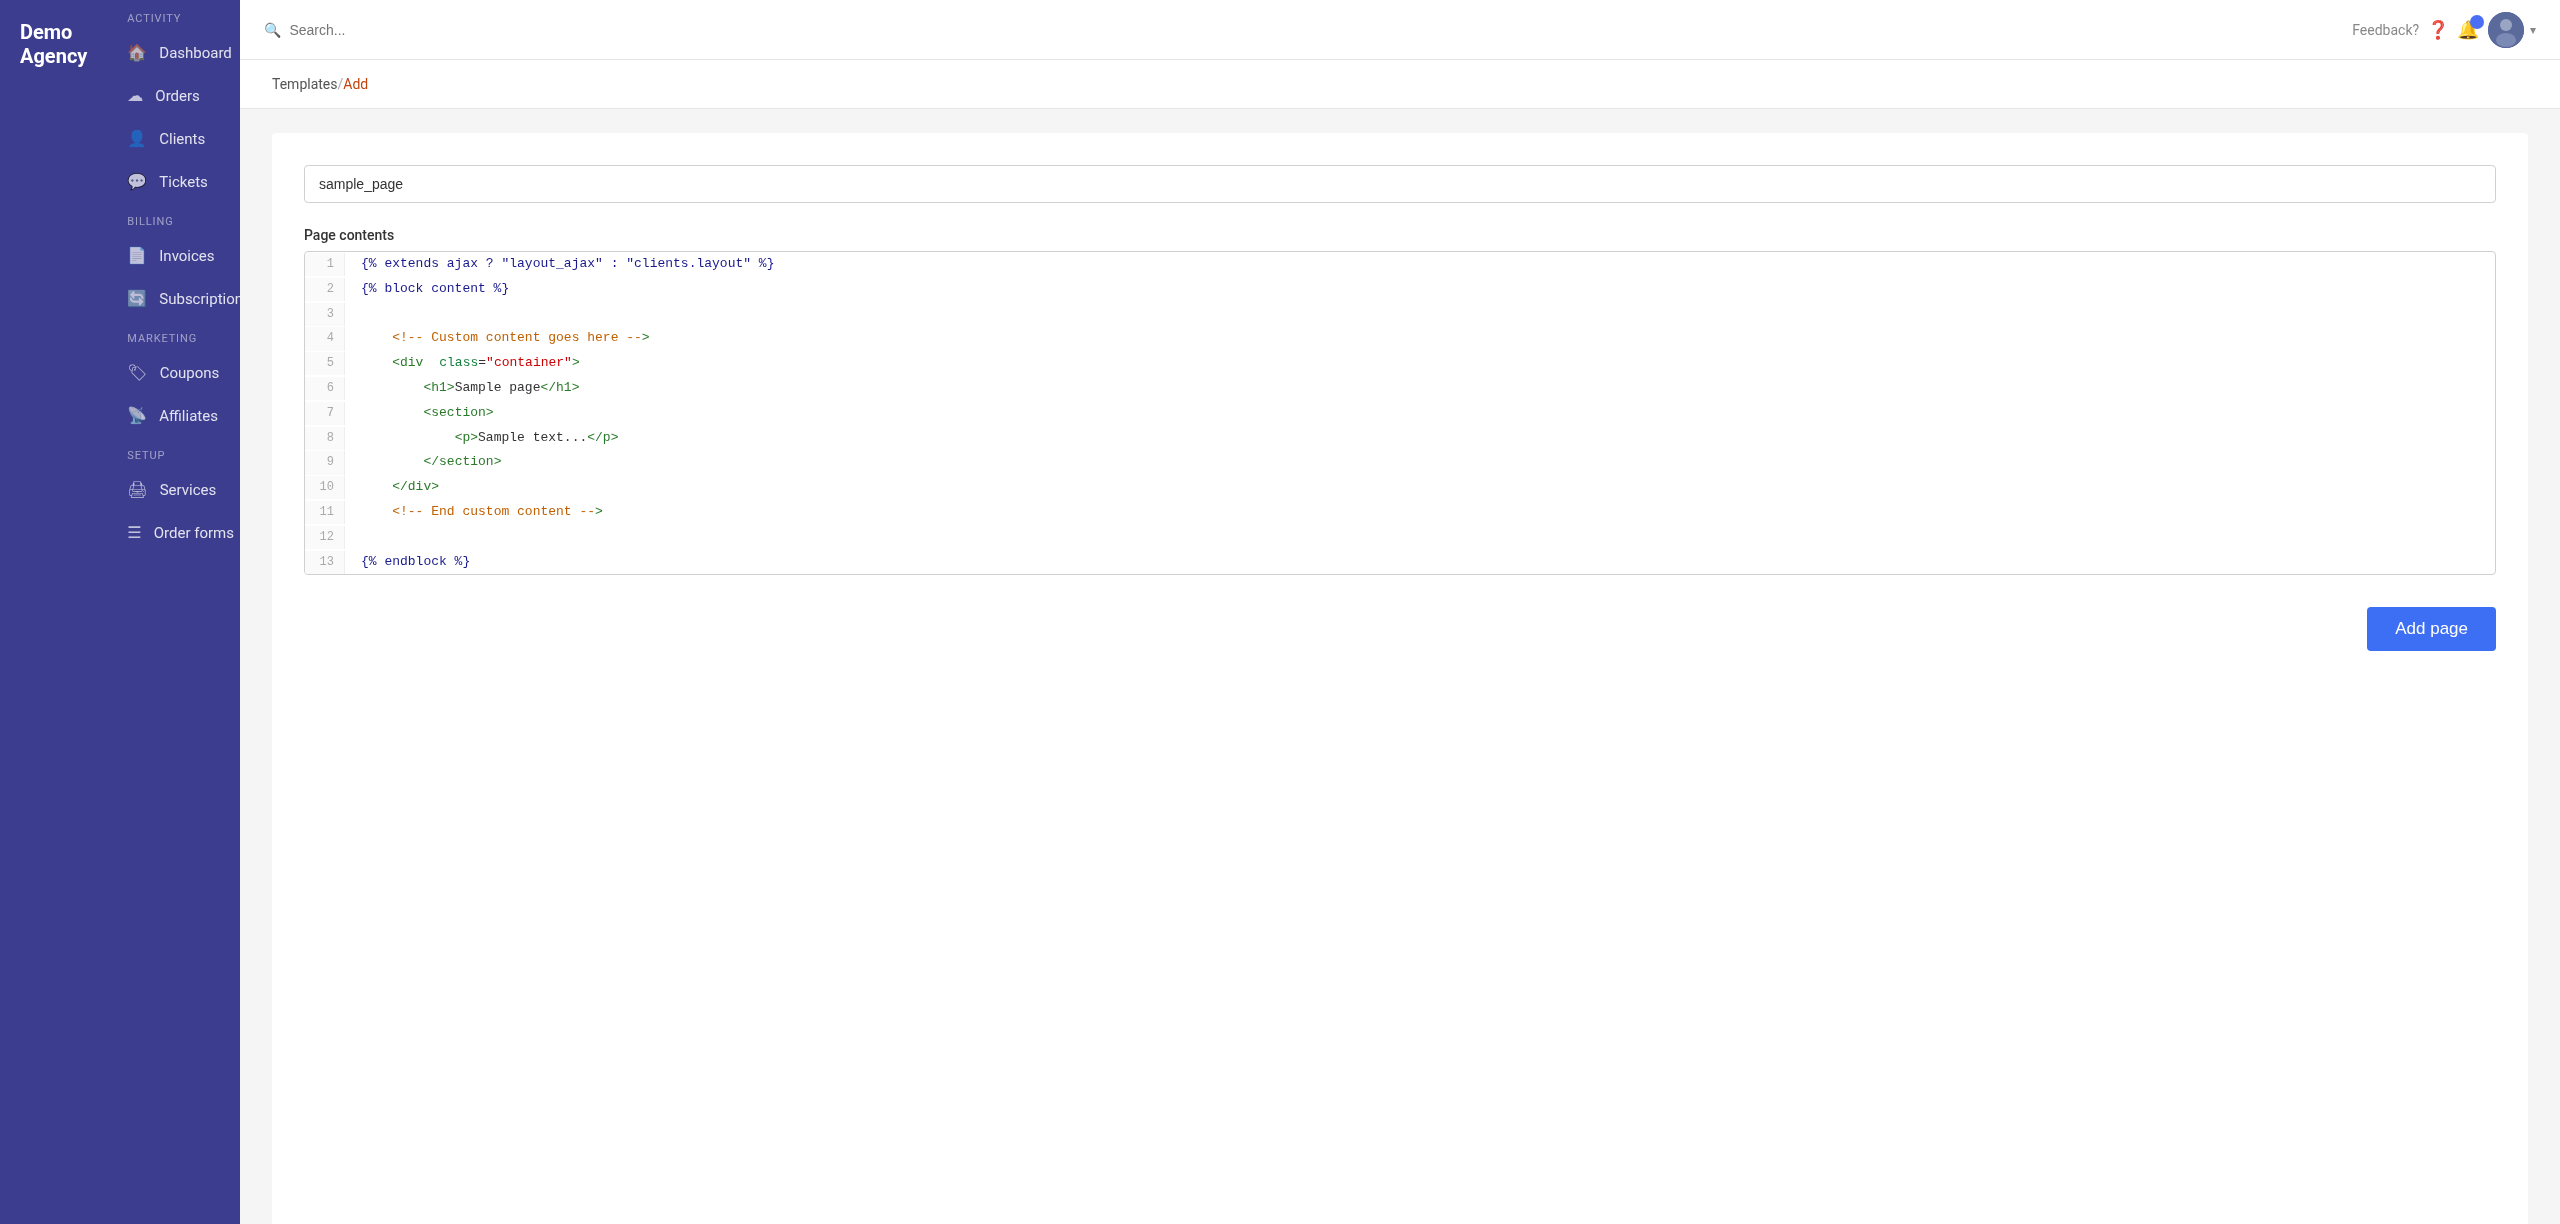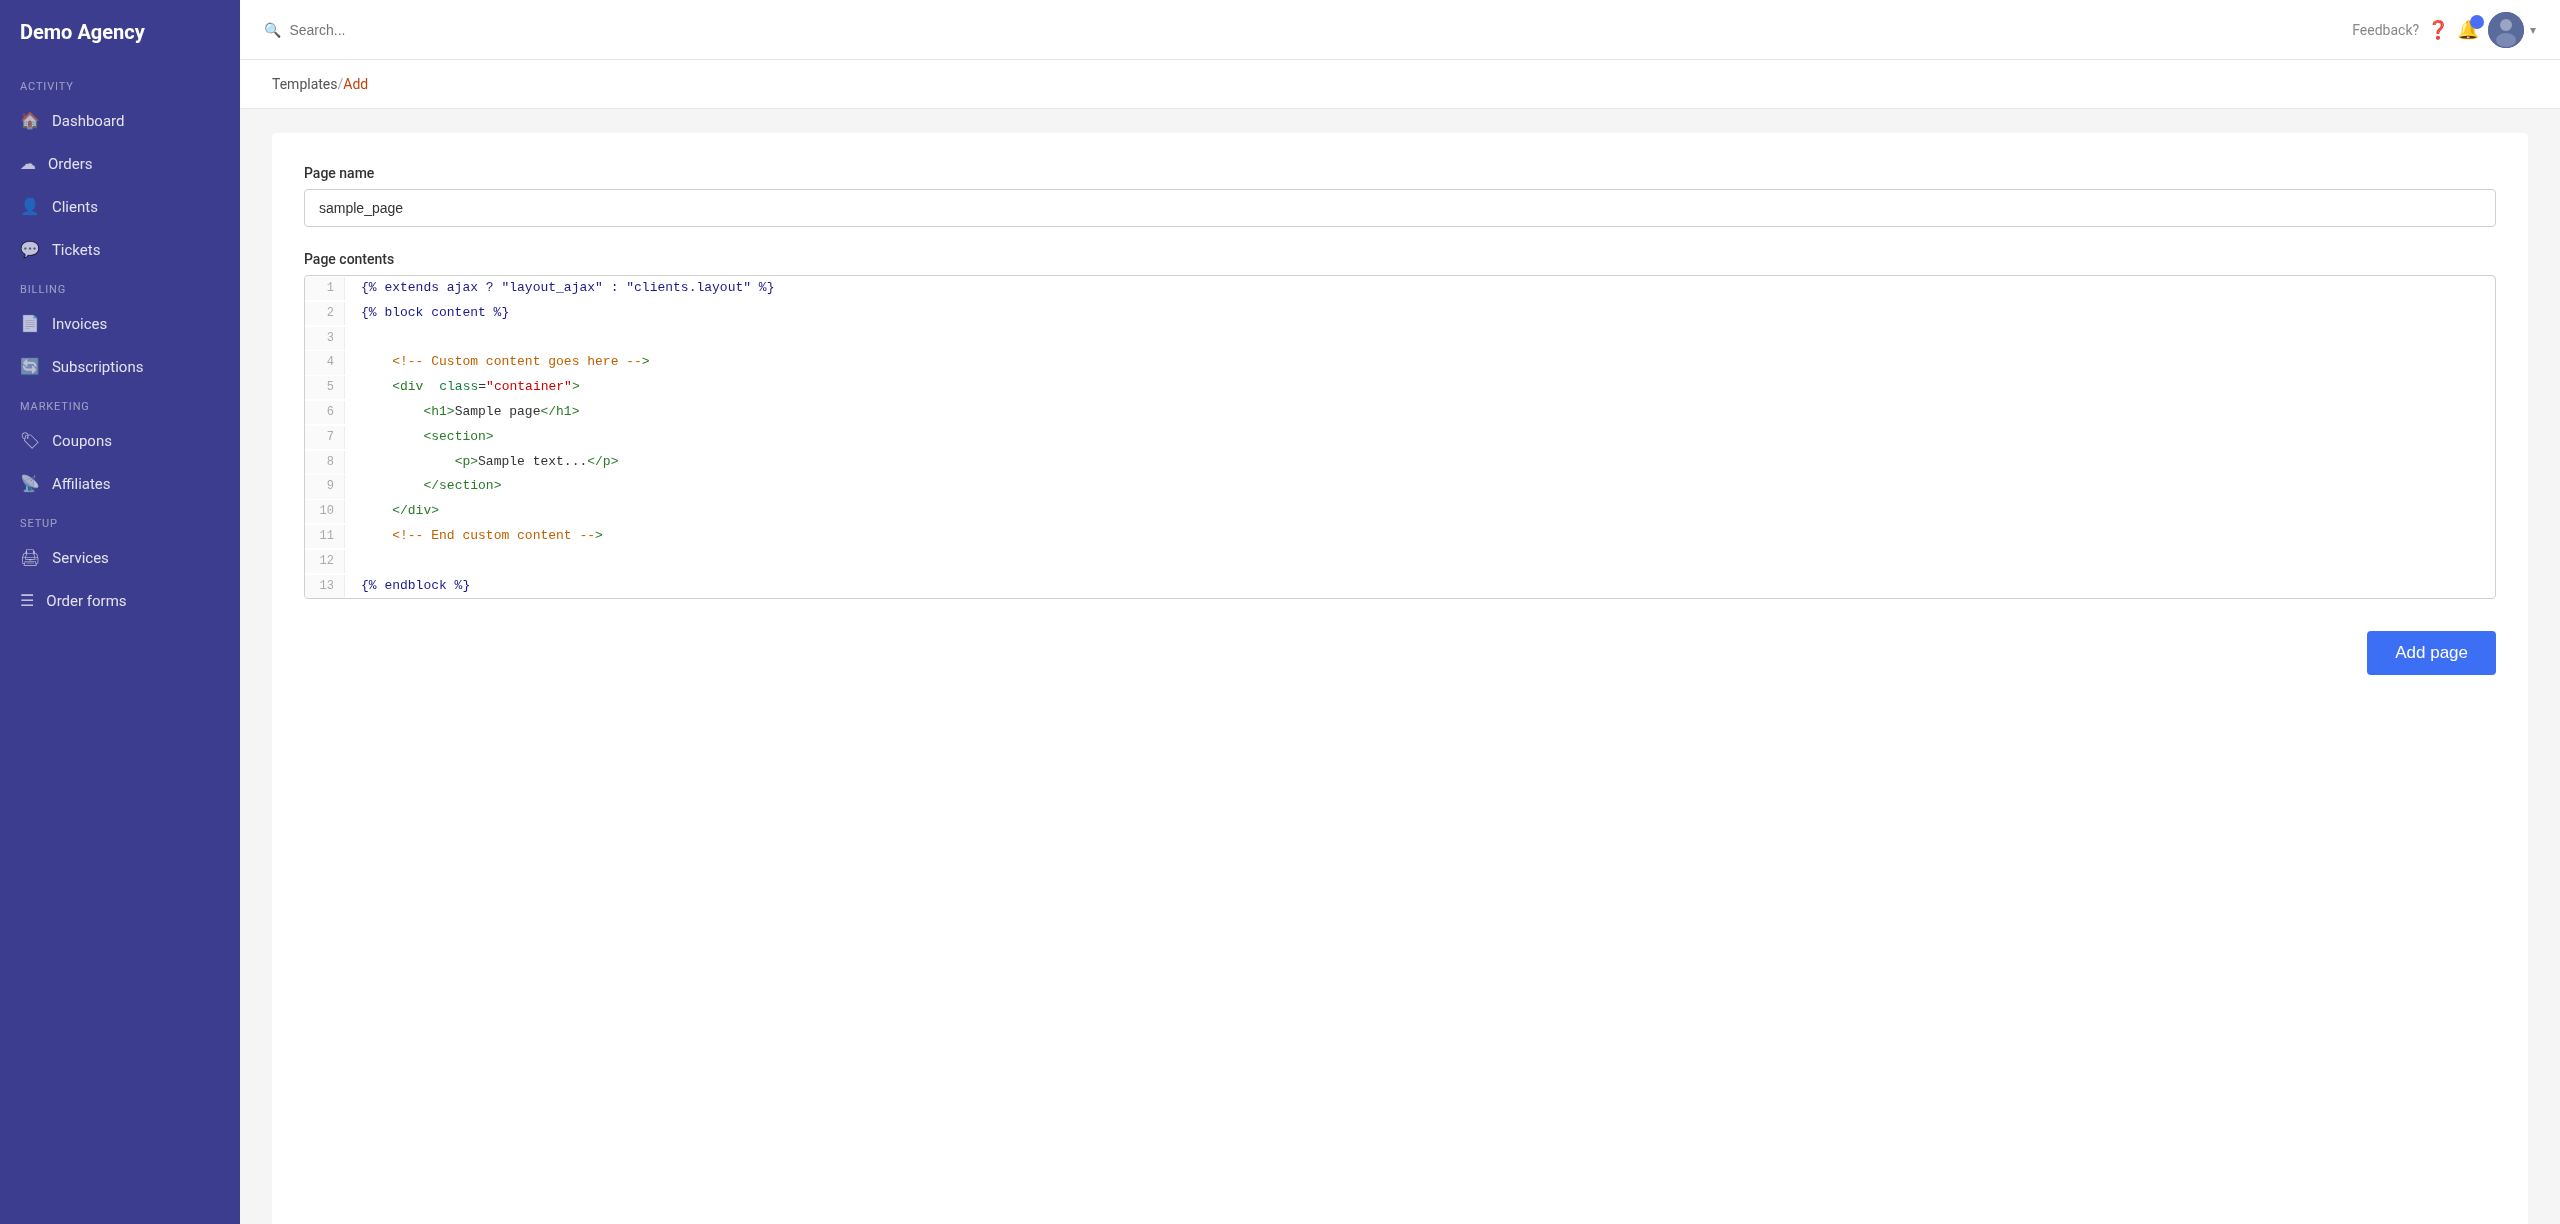--- a/index.html
+++ b/index.html
@@ -5,21 +5,21 @@
     * { box-sizing: border-box; margin: 0; padding: 0; }
     body { font-family: -apple-system, BlinkMacSystemFont, 'Segoe UI', Roboto, sans-serif; display: flex; height: 100vh; overflow: hidden; background: #f5f5f5; }
 
     
     .sidebar {
       width: 240px;
       min-width: 240px;
       background: #3d3d8f;
       color: white;
       display: flex;
-      flex-direction: column;
+      flex-direction: row;
       padding: 0;
       overflow-y: auto;
     }
     .sidebar-brand {
       padding: 20px 20px 24px 20px;
       font-size: 20px;
       font-weight: 700;
       color: white;
     }
     .sidebar-section-label {
@@ -304,21 +304,20 @@
 
     <div class="breadcrumb-bar">
       <span class="breadcrumb-link">Templates</span>
       <span class="breadcrumb-sep">/</span>
       <span class="breadcrumb-current">Add</span>
     </div>
 
     <div class="form-card">
 
       <div class="form-group">
-        <label class="form-label">Page name</label>
         <input class="form-input" type="text" value="sample_page" style="">
       </div>
 
       <div class="form-group">
         <label class="form-label">Page contents</label>
         <div class="code-editor" id="code-editor-block">
             <div class="code-line">
               <span class="line-num">1</span>
               <span class="line-content"><span class="token-keyword">{% extends ajax ? "layout_ajax" : "clients.layout" %}</span></span>
             </div>

